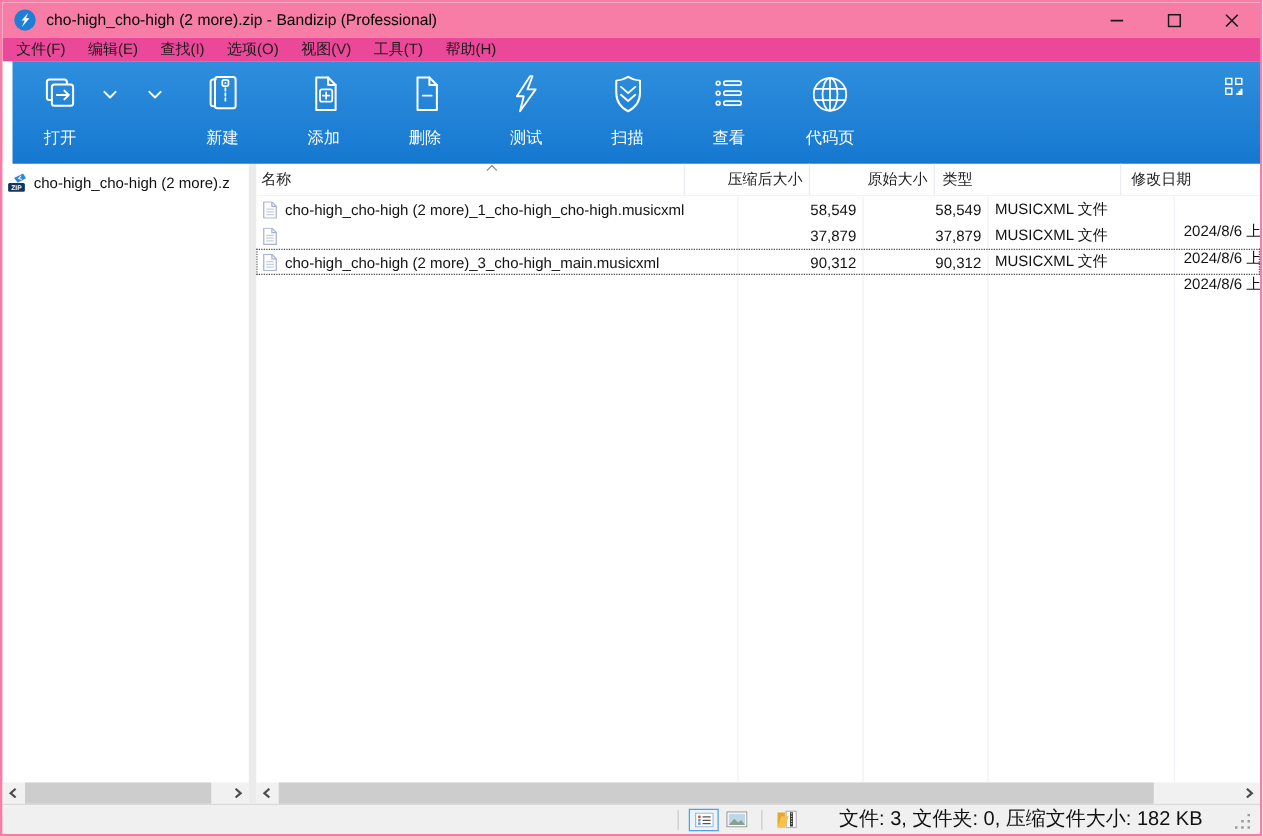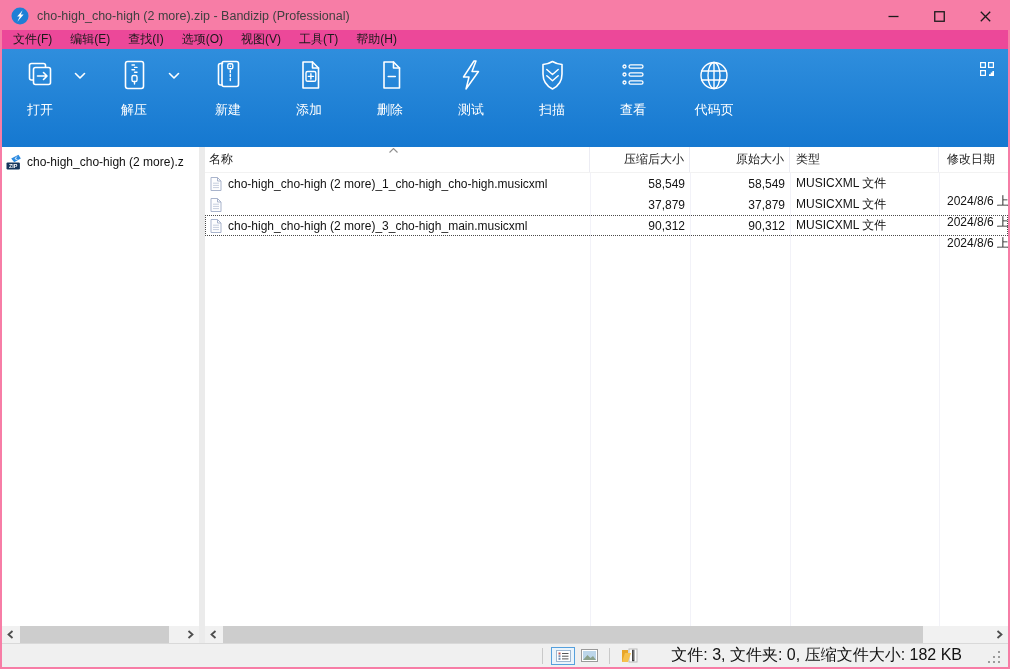--- a/index.html
+++ b/index.html
@@ -8,48 +8,48 @@
     --toolbar-bottom:#1578d0;
     --accent-blue:#1e82d6;
   }
   *{margin:0;padding:0;box-sizing:border-box;}
   body{margin:0;background:#fff;font-family:"Liberation Sans","DejaVu Sans",sans-serif;}
   .window{width:1010px;height:669px;border:2px solid var(--titlebar);display:flex;flex-direction:column;background:#fff;overflow:hidden;}
 
   
   .titlebar{height:28px;background:var(--titlebar);display:flex;align-items:center;padding-left:9px;flex:none;}
   .app-icon{width:18px;height:18px;flex:none;}
-  .title-text{font-size:12.5px;color:#404040;margin-left:8px;flex:1;white-space:nowrap;overflow:hidden;}
+  .title-text{font-size:12.5px;color:#000000;margin-left:8px;flex:1;white-space:nowrap;overflow:hidden;}
   .win-btn{width:46px;height:28px;display:flex;align-items:center;justify-content:center;flex:none;}
 
   
   .menubar{height:19px;background:#ec4899;display:flex;align-items:center;font-size:12px;color:#1a1a1a;padding-left:2px;flex:none;}
   .menu-item{padding:0 9px;height:100%;display:flex;align-items:center;white-space:nowrap;}
 
   
-  .toolbar{height:98px;background:linear-gradient(180deg,var(--toolbar-top),var(--toolbar-bottom));display:flex;align-items:flex-start;padding:7px 0 0 9px;position:relative;flex:none;}
+  .toolbar{height:82px;background:linear-gradient(180deg,var(--toolbar-top),var(--toolbar-bottom));display:flex;align-items:flex-start;padding:7px 0 0 9px;position:relative;flex:none;margin-left:8px;}
   .tbtn{width:58px;height:68px;display:flex;flex-direction:column;align-items:center;color:#fff;font-size:13px;flex:none;cursor:default;}
   .tbtn .ticon{width:40px;height:40px;display:flex;align-items:center;justify-content:center;}
   .tbtn .tlabel{margin-top:5px;white-space:nowrap;}
   .tchev{width:22px;height:40px;margin-top:0;display:flex;align-items:center;justify-content:center;flex:none;}
   .sp14{width:14px;flex:none;} .sp23{width:23px;flex:none;}
   .grid-corner{position:absolute;top:13px;right:13px;width:15px;height:15px;}
 
   
   .content{flex:1;display:flex;min-height:0;background:#fff;}
   .sidebar{width:197px;flex:none;display:flex;flex-direction:column;min-height:0;border-radius:21px;}
   .tree{flex:1;padding-top:4px;overflow:hidden;}
   .tree-item{height:22px;display:flex;align-items:center;padding-left:4px;font-size:12px;color:#101010;white-space:nowrap;overflow:hidden;}
   .tree-item .zicon{flex:none;margin-right:5px;}
   .panel-gap{width:6px;background:#ebebeb;flex:none;}
   .main{flex:1;display:flex;flex-direction:column;min-width:0;}
 
   .list-header{height:26px;display:flex;align-items:center;font-size:12px;color:#222;position:relative;flex:none;border-bottom:1px solid #f2f2f2;}
   .hcell{height:100%;display:flex;align-items:center;border-right:1px solid #ececf3;}
-  .hc-name{width:385px;padding-left:4px;text-align:right;}
+  .hc-name{width:343px;padding-left:4px;text-align:right;}
   .hc-packed{width:100px;justify-content:flex-end;padding-right:5px;}
   .hc-orig{width:100px;justify-content:flex-end;padding-right:5px;}
   .hc-type{width:149px;padding-left:6px;}
   .hc-mod{flex:1;padding-left:8px;border-right:none;}
   .sort-caret{position:absolute;left:184px;top:1px;}
 
   .list-body{flex:1;position:relative;font-size:12px;color:#121212;overflow:hidden;}
   .vline{position:absolute;top:0;bottom:0;width:1px;background:#f2f2f8;}
   .row{height:21px;display:flex;align-items:center;position:relative;white-space:nowrap;}
   .row.focused{outline:1px dotted #4a4a4a;outline-offset:-1px;}
@@ -125,31 +125,20 @@
       </span>
       <span class="tlabel">打开</span>
     </div>
     <div class="tchev">
       <svg width="12" height="8" viewBox="0 0 12 8">
           <polyline points="1.5,1.5 6,6 10.5,1.5" fill="none" stroke="#fff" stroke-width="1.6" stroke-linecap="round" stroke-linejoin="round"></polyline>
         </svg>
     </div>
     <div class="sp14"></div>
 
-    <div class="tbtn">
-      <span class="ticon">
-        <svg width="38" height="38" viewBox="0 0 38 38" fill="none" stroke="#fff" stroke-width="1.6" stroke-linecap="round" stroke-linejoin="round">
-          <rect x="10.5" y="4.5" width="18" height="27" rx="2.2"></rect>
-          <path d="M17 8 h2.4 M19.6 10.4 h2.4 M17 12.8 h2.4 M19.6 15.2 h2.4" stroke-width="1.4"></path>
-          <rect x="17" y="18.5" width="5" height="6" rx="1.6" stroke-width="1.4"></rect>
-          <path d="M19.5 24.5 v2.5" stroke-width="1.4"></path>
-        </svg>
-      </span>
-      <span class="tlabel">解压</span>
-    </div>
     <div class="tchev">
       <svg width="12" height="8" viewBox="0 0 12 8">
           <polyline points="1.5,1.5 6,6 10.5,1.5" fill="none" stroke="#fff" stroke-width="1.6" stroke-linecap="round" stroke-linejoin="round"></polyline>
         </svg>
     </div>
     <div class="sp14"></div>
 
     <div class="tbtn">
       <span class="ticon">
         <svg width="38" height="38" viewBox="0 0 38 38" fill="none" stroke="#fff" stroke-width="1.6" stroke-linecap="round" stroke-linejoin="round">

